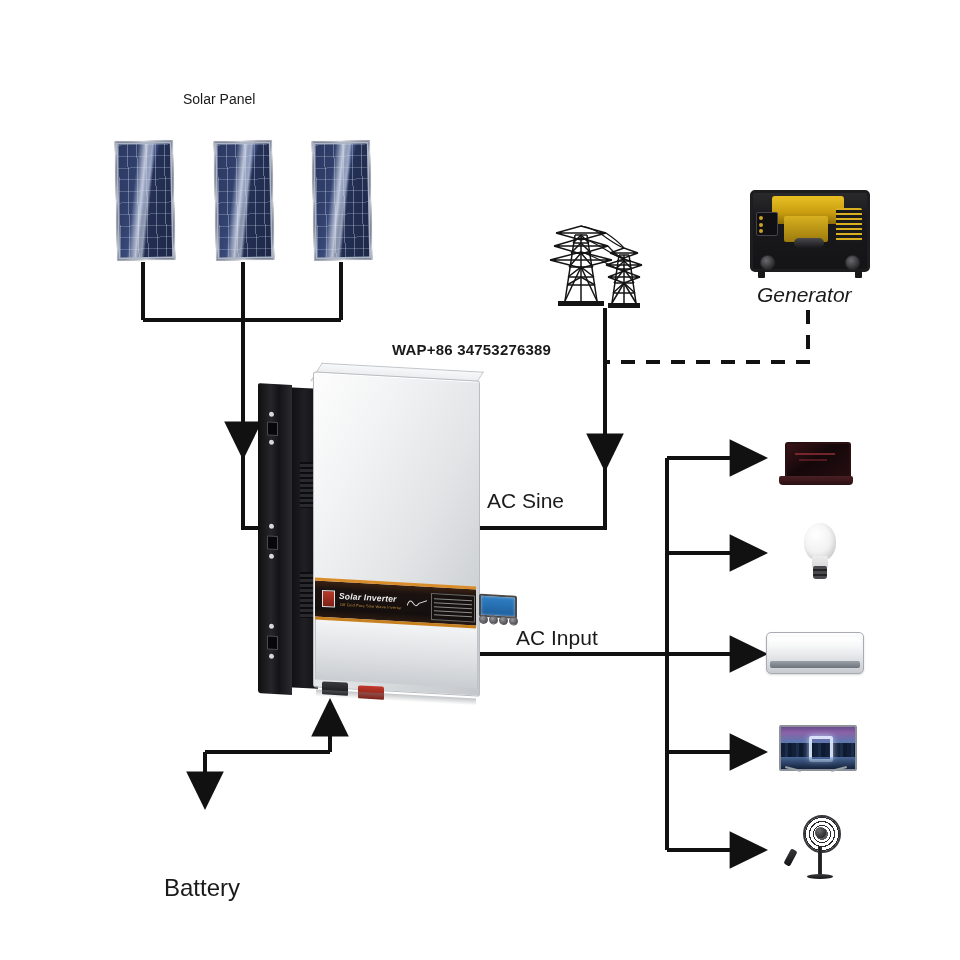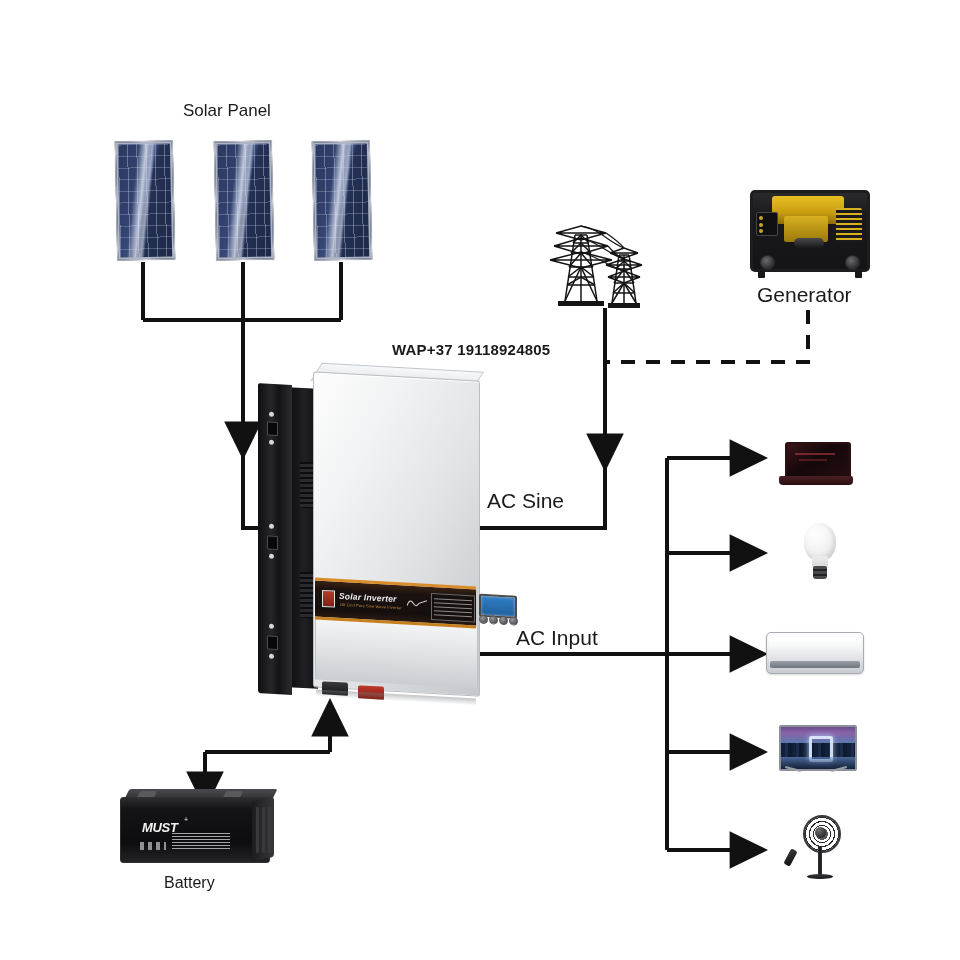--- a/index.html
+++ b/index.html
@@ -1,21 +1,21 @@
 <!DOCTYPE html>
 <html><head>
 <meta charset="utf-8">
 <style>
   html,body{margin:0;padding:0;background:#fff;}
   body{width:960px;height:960px;overflow:hidden;font-family:"Liberation Sans",sans-serif;}
   #stage{position:relative;width:960px;height:960px;background:#ffffff;}
   .lbl{position:absolute;color:#1a1a1a;white-space:nowrap;}
-  .lbl-solar{font-size:17px;left:183px;top:101px;}
-  .lbl-generator{font-size:21px;left:757px;top:283px;}
-  .lbl-battery{font-size:16px;left:164px;top:874px;}
+  .lbl-solar{font-size:14px;left:183px;top:91px;}
+  .lbl-generator{font-size:21px;left:757px;top:283px;font-style:italic;}
+  .lbl-battery{font-size:24px;left:164px;top:874px;}
   .lbl-acin{font-size:21px;left:487px;top:489px;}
   .lbl-acout{font-size:21px;left:516px;top:626px;}
   .lbl-wap{font-size:15px;font-weight:bold;left:392px;top:341px;letter-spacing:.2px;}
 
   
   .panel{position:absolute;width:56px;height:117px;border:1px solid #c9ccd4;
          background:#232f4e;overflow:hidden;box-shadow:0 0 1px rgba(0,0,0,.3);}
   .panel .cells{position:absolute;inset:2px;
      background-image:
        repeating-linear-gradient(to right, rgba(190,200,220,.42) 0 1px, transparent 1px 9.2px),
@@ -229,21 +229,21 @@
       <path d="M330,752 L205,752"></path>
       <path d="M205,752 L205,790" marker-end="url(#arw)"></path>
     </g>
   </svg>
 
   <div class="lbl lbl-solar">Solar Panel</div>
   <div class="lbl lbl-generator">Generator</div>
   <div class="lbl lbl-battery">Battery</div>
   <div class="lbl lbl-acin">AC Sine</div>
   <div class="lbl lbl-acout">AC Input</div>
-  <div class="lbl lbl-wap">WAP+37 19118924805</div>
+  <div class="lbl lbl-wap">WAP+86 34753276389</div>
 
   <div class="panel" style="left:116px;top:141px;transform:rotate(-1.2deg);">
     <div class="cells"></div>
     <div class="glare"></div>
     <div class="glare2"></div>
     <div class="frame"></div>
   </div>
   <div class="panel" style="left:215px;top:141px;transform:rotate(-1.2deg);">
     <div class="cells"></div>
     <div class="glare"></div>
@@ -348,35 +348,20 @@
       <div class="btn" style="left:174px"></div>
       <div class="btn" style="left:184px"></div>
       <div class="btn" style="left:194px"></div>
     </div>
 
     <div class="termblk term-neg"></div>
     <div class="termblk term-pos"></div>
     <div class="shadowfoot"></div>
   </div>
 
-  <div class="batt">
-    <div class="topface"></div>
-    <div class="post" style="left:18px;"></div>
-    <div class="post" style="left:104px;"></div>
-    <div class="case"></div>
-    <div class="sidecap">
-    </div>
-    <div class="rib" style="left:136px;"></div>
-    <div class="rib" style="left:142px;"></div>
-    <div class="rib" style="left:148px;"></div>
-    <div class="must">MUST</div>
-    <div class="plus">+</div>
-    <div class="spec"></div>
-    <div class="cert"></div>
-  </div>
 
   <div class="laptop">
     <div class="screen">
       <div class="glow"></div>
         <div class="glow2"></div>
     </div>
     <div class="base"></div>
   </div>
 
   <div class="bulb">

